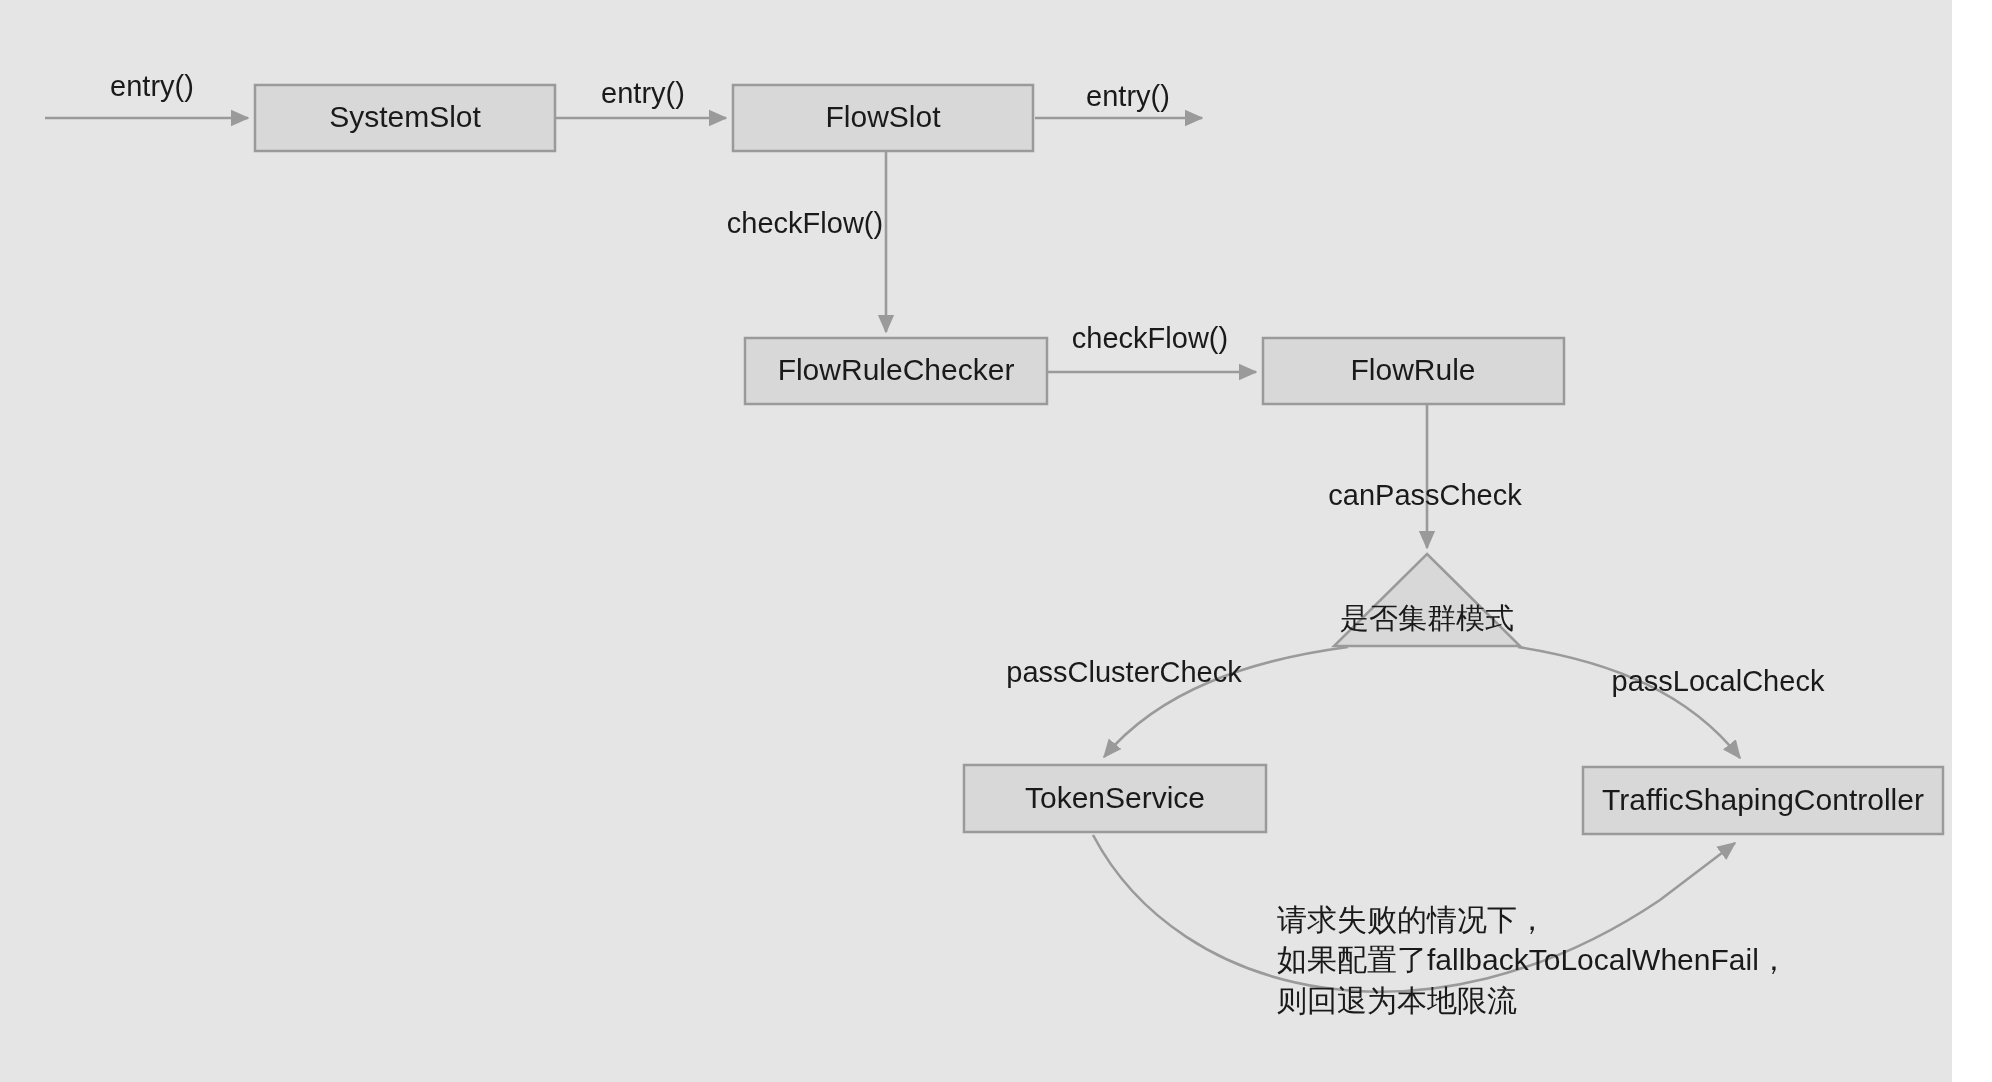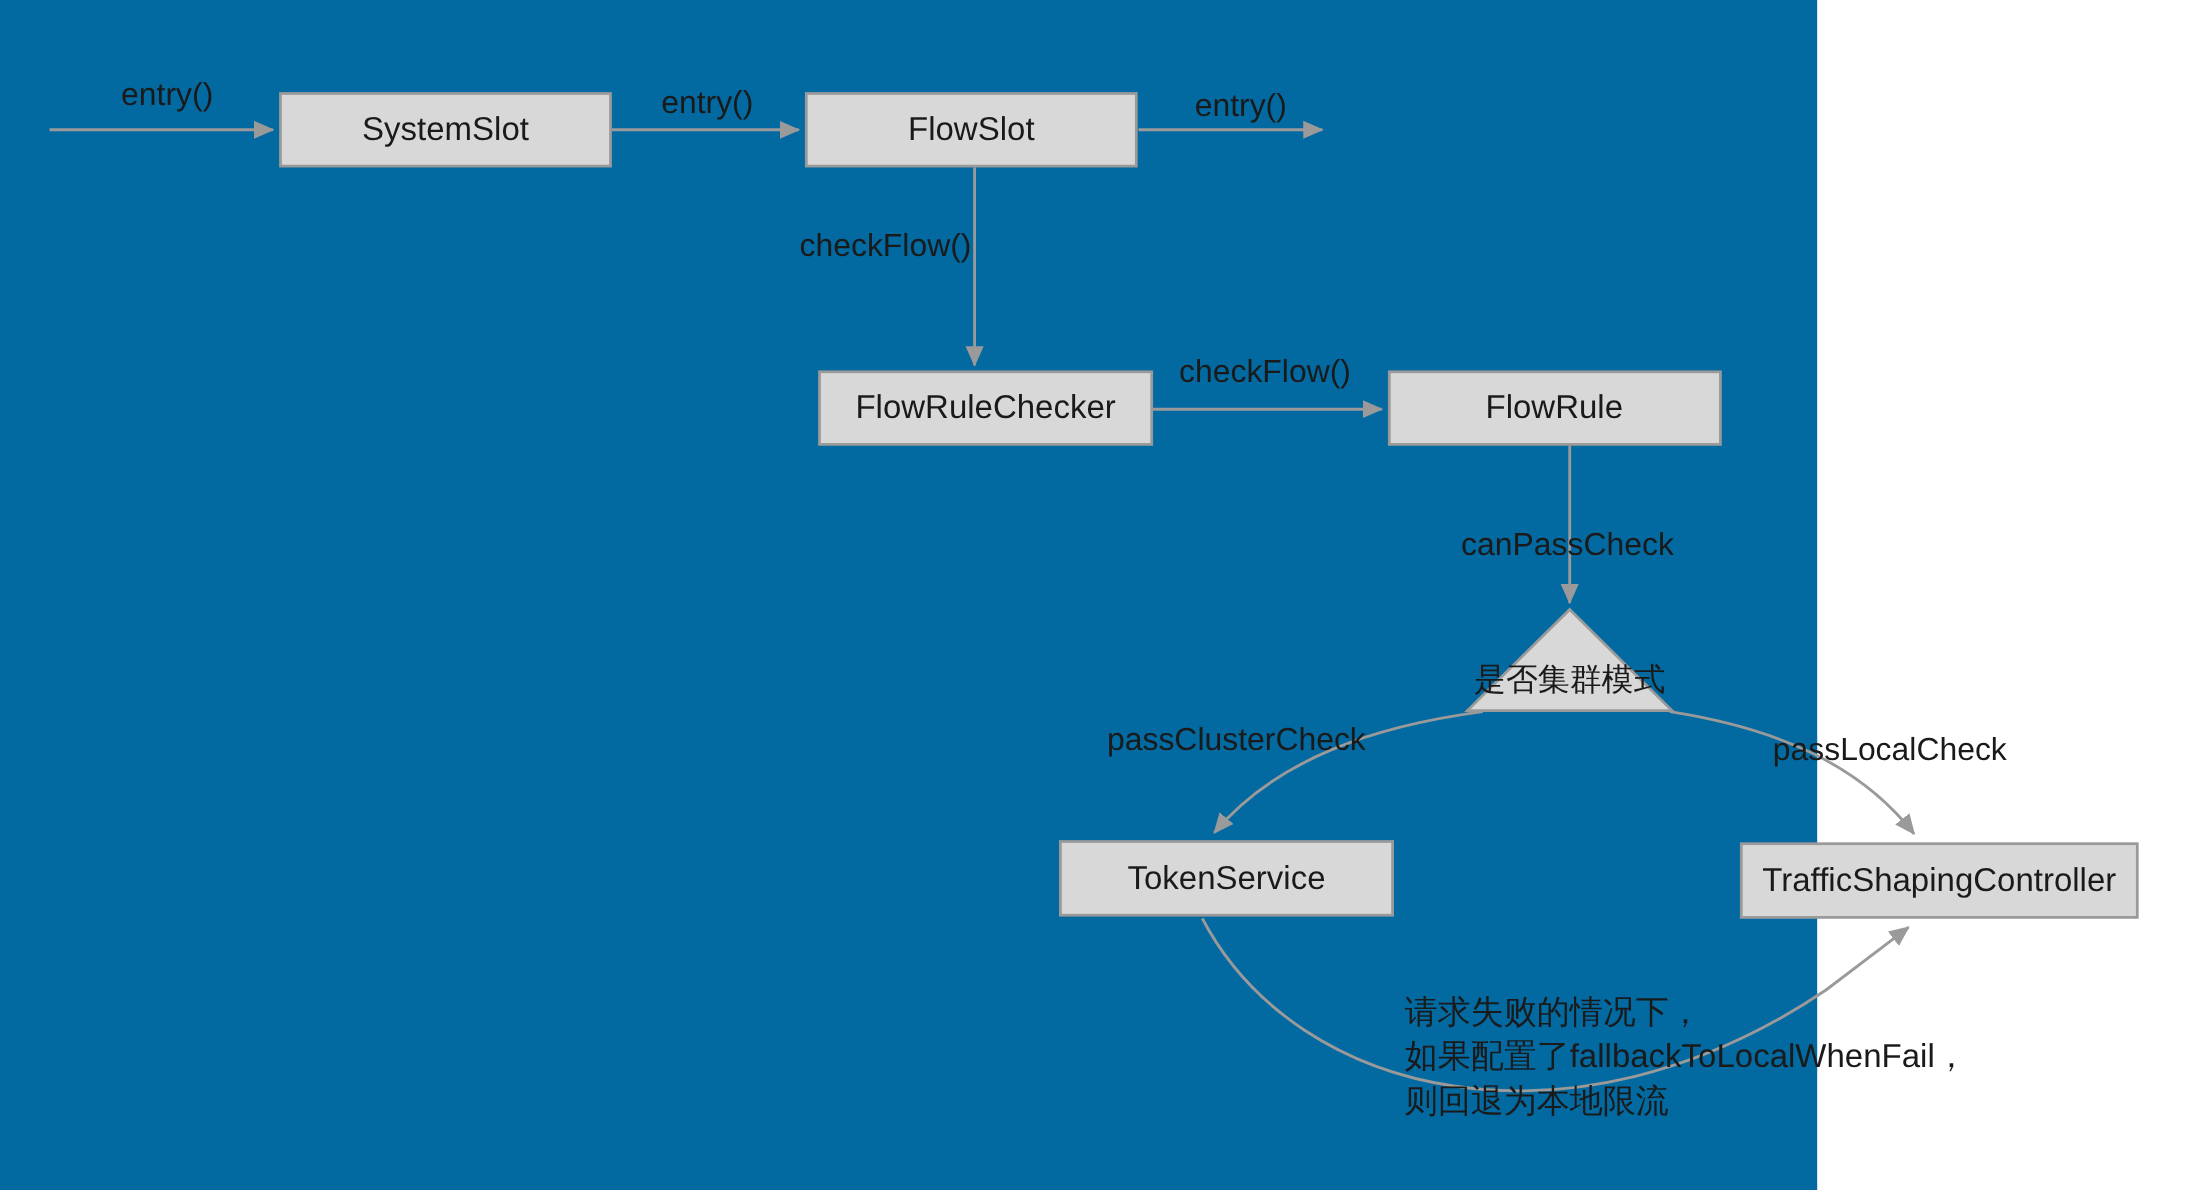--- a/index.html
+++ b/index.html
@@ -8,23 +8,23 @@
     background: #ffffff;
   }
   body {
     width: 1992px;
     height: 1082px;
     font-family: "Liberation Sans", "DejaVu Sans", sans-serif;
     overflow: hidden;
   }
   #diagram-root {
     position: relative;
-    width: 1652px;
+    width: 1952px;
     height: 1082px;
-    background: #0369a1;
+    background: #e5e5e5;
   }
   svg.flow-canvas {
     position: absolute;
     top: 0;
     left: 0;
     width: 1992px;
     height: 1082px;
     display: block;
   }
   .node-rect {

